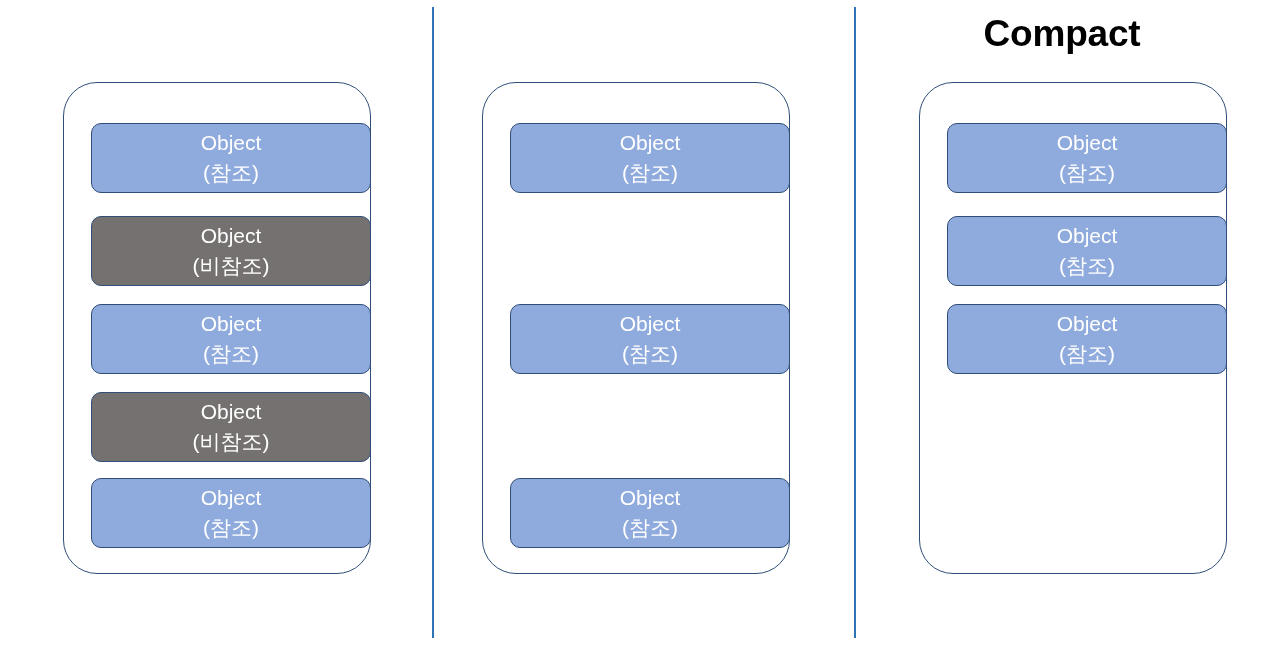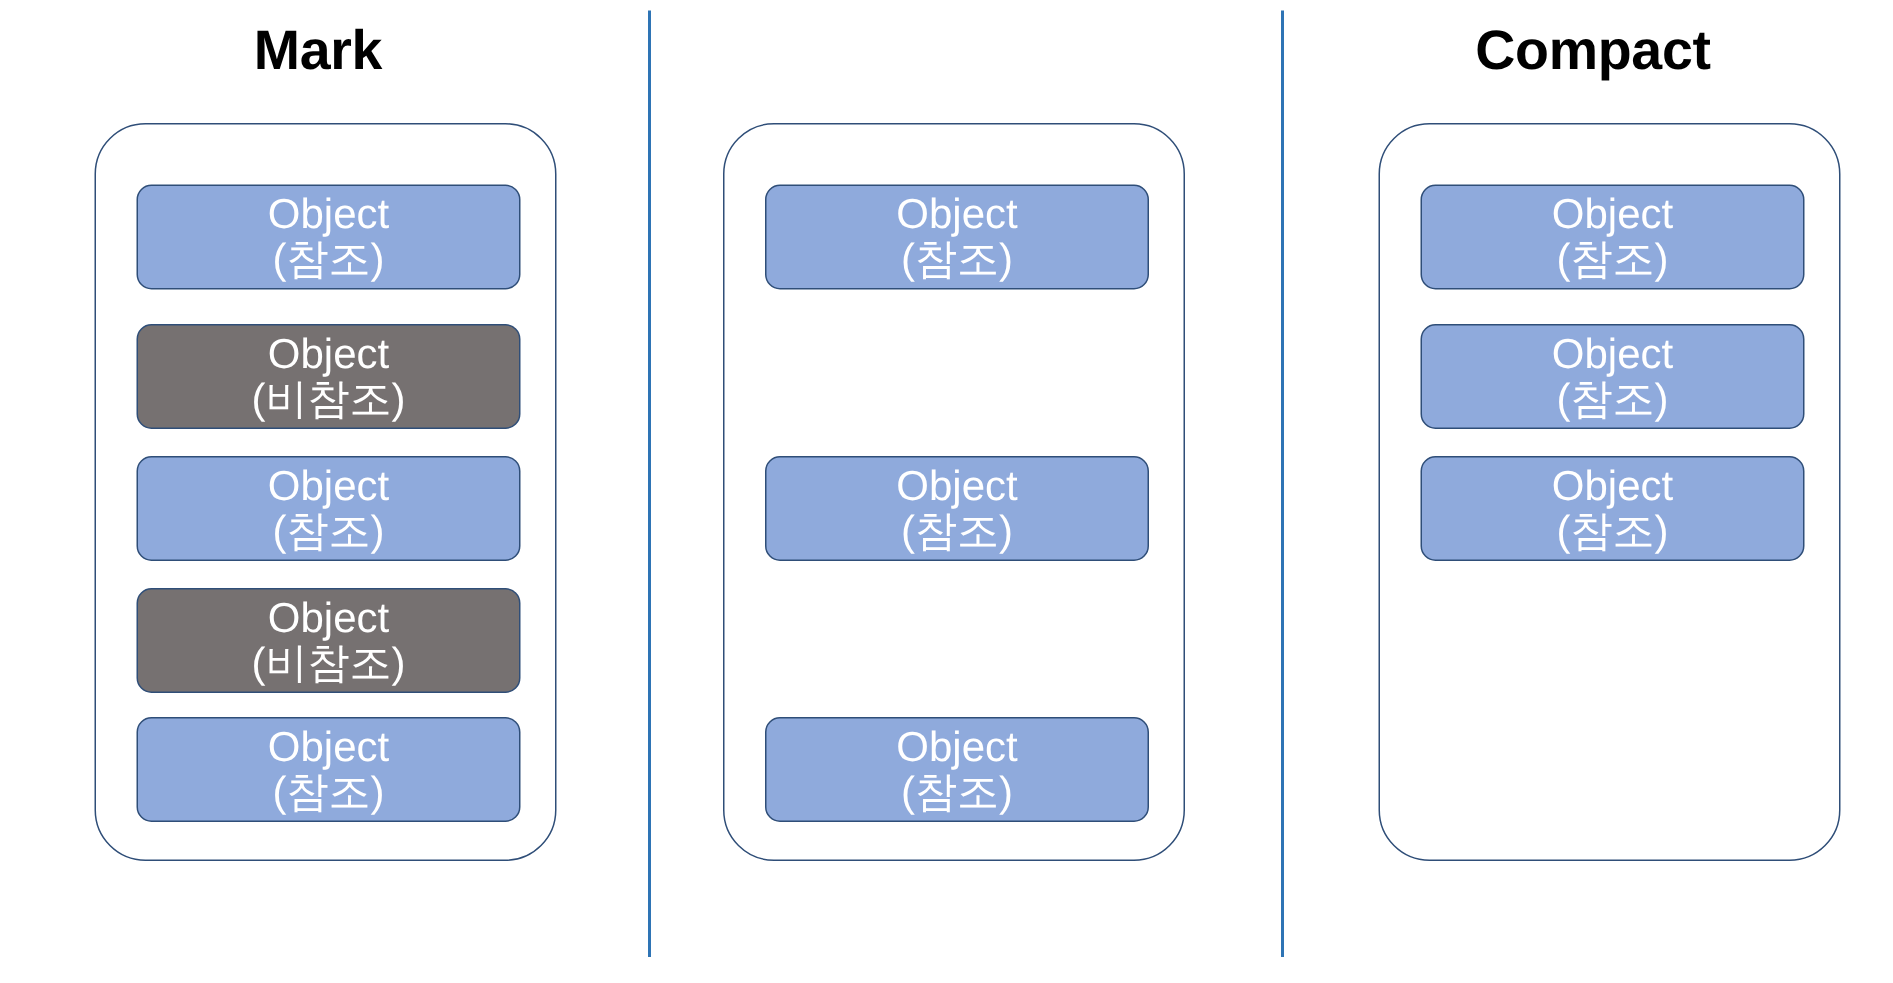--- a/index.html
+++ b/index.html
@@ -68,30 +68,30 @@
     background: #ffffff;
   }
   .col-mark    .heap { left: 61px; }
   .col-sweep   .heap { left: 56px; }
   .col-compact .heap { left: 67px; }
 
   
   .obj {
     position: absolute;
     box-sizing: border-box;
-    width: 256px;
+    width: 280px;
     height: 70px;
     border: 1.6px solid #2F4E78;
     border-radius: 10px;
     display: flex;
     flex-direction: column;
     align-items: center;
     justify-content: center;
     color: #ffffff;
-    font-size: 28px;
+    font-size: 21px;
     line-height: 30px;
     text-align: center;
     white-space: nowrap;
   }
   .obj .ln { display: block; }
 
   .obj.ref    { background: #8FAADC; }
   .obj.unref  { background: #767171; }
 
   .col-mark    .obj { left: 89px; }
@@ -107,21 +107,20 @@
 </style>
 </head>
 <body>
 
 <div class="canvas">
 
   <div class="divider d1"></div>
   <div class="divider d2"></div>
 
   <div class="column col-mark">
-    <div class="col-title">Mark</div>
     <div class="heap"></div>
 
     <div class="obj ref slot1">
       <span class="ln">Object</span>
       <span class="ln">(참조)</span>
     </div>
     <div class="obj unref slot2">
       <span class="ln">Object</span>
       <span class="ln">(비참조)</span>
     </div>

